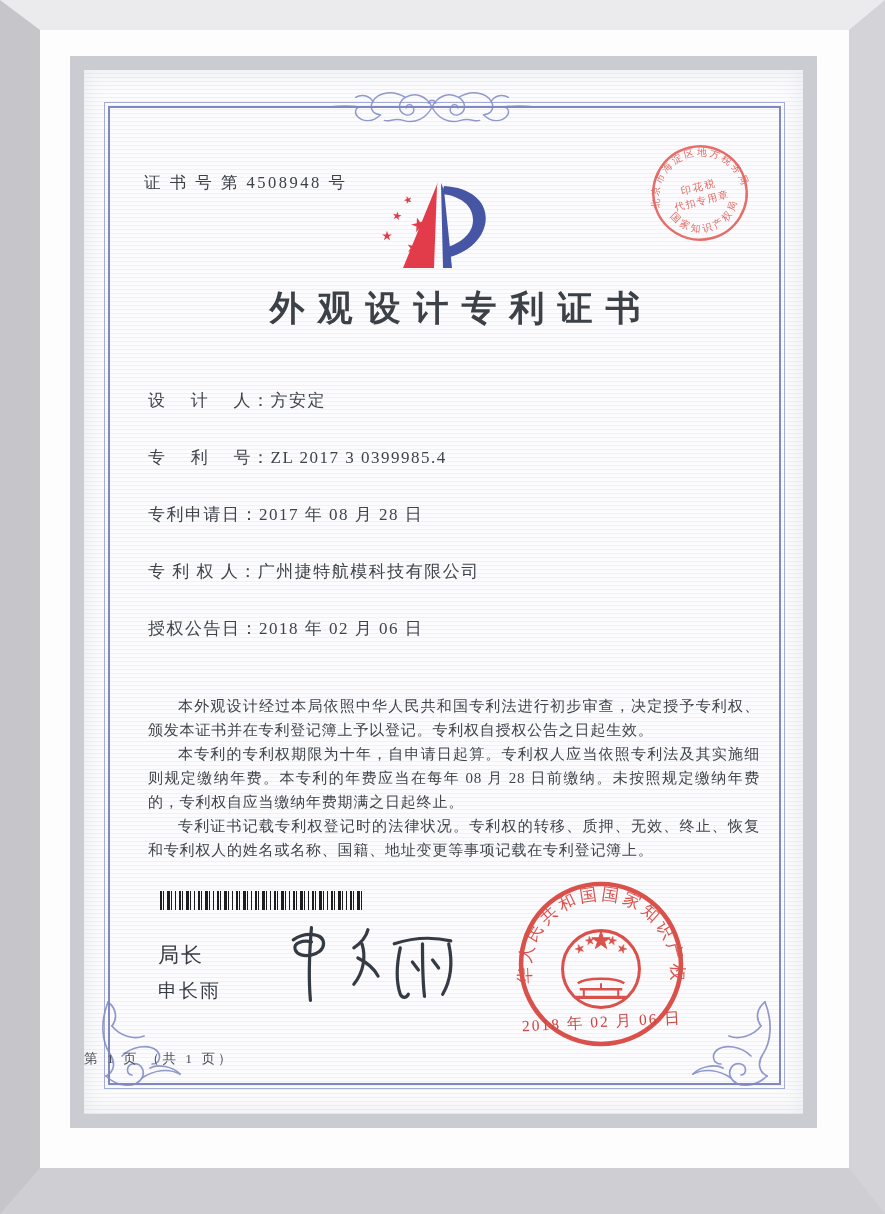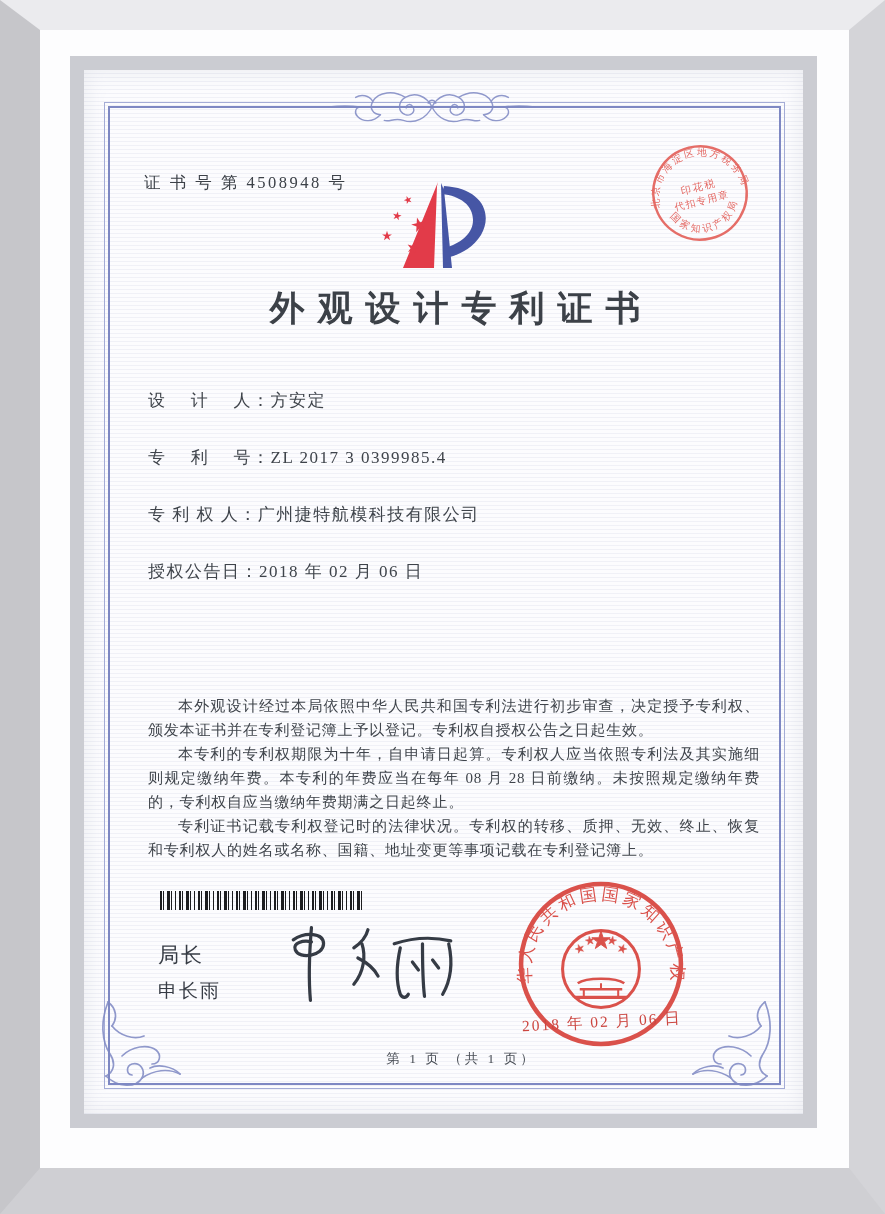--- a/index.html
+++ b/index.html
@@ -52,22 +52,22 @@
                #1d1d1f 15px 16px, transparent 16px 19px); }
 
   .issuer-role { position:absolute; left:74px; top:871px; font-size:21px; color:#363b44; letter-spacing:2px; }
   .issuer-name { position:absolute; left:74px; top:908px; font-size:19px; color:#363b44; letter-spacing:2px;text-align:center; }
   .signature   { position:absolute; left:181px; top:843px; width:212px; height:97px; }
 
   .national-seal { position:absolute; left:431px; top:808px; width:172px; height:172px; opacity:.93; }
   .seal-date { position:absolute; left:438px; top:942px; font-size:15.5px; color:#cc4640;
                letter-spacing:2px; transform:rotate(-3deg); white-space:nowrap; }
 
-  .footer { position:absolute; left:0; right:0; top:980px; text-align:center;
-            font-size:13.5px; letter-spacing:3px; color:#4a4f57;margin-left:36px; }
+  .footer { position:absolute; left:0; right:0; top:980px; 
+            font-size:13.5px; letter-spacing:3px; color:#4a4f57; }
 
   svg text { font-family:"Liberation Serif","DejaVu Serif",serif; }
 </style>
 </head>
 <body>
 
 <div class="photo">
   <div class="bevel">
     <div class="mat">
       <div class="paper">
@@ -139,20 +139,23 @@
         </svg>
 
         <div class="title">外观设计专利证书</div>
 
         <div class="fields">
           <div class="field-row">
             <span class="field-label">设　 计　 人：</span><span class="field-value">方安定</span>
           </div>
           <div class="field-row">
             <span class="field-label">专　 利　 号：</span><span class="field-value">ZL 2017 3 0399985.4</span>
+          </div>
+          <div class="field-row">
+            <span class="field-label">专利申请日：</span><span class="field-value">2017 年 08 月 28 日</span>
           </div>
           <div class="field-row">
             <span class="field-label">专 利 权 人：</span><span class="field-value">广州捷特航模科技有限公司</span>
           </div>
           <div class="field-row">
             <span class="field-label">授权公告日：</span><span class="field-value">2018 年 02 月 06 日</span>
           </div>
         </div>
 
         <div class="paragraphs">

